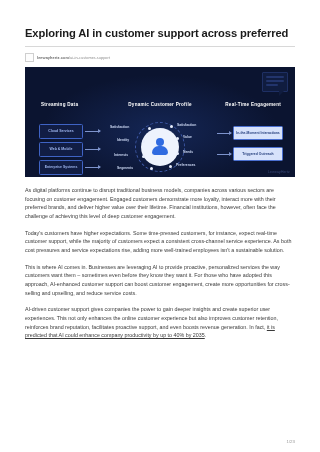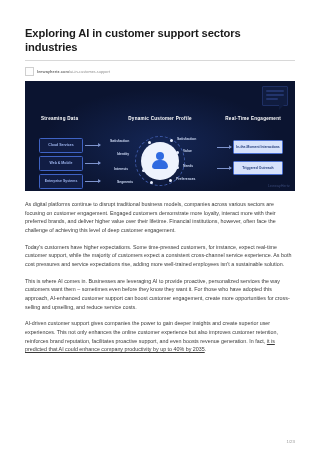--- a/index.html
+++ b/index.html
@@ -289,21 +289,21 @@
     bottom: 8px;
     font-size: 4.4px;
     color: #9a9a9a;
   }
 </style>
 </head>
 <body>
 
 <div class="page">
 
-  <h1 class="doc-title">Exploring AI in customer support sectors industries</h1>
+  <h1 class="doc-title">Exploring AI in customer support across preferred</h1>
   <div class="title-rule"></div>
 
   <div class="source-row">
     <span class="favicon"></span>
     <span class="source-text"><span class="dom">leewayhertz.com</span><span>/ai-in-customer-support</span></span>
   </div>
 
   <div class="hero">
     <div class="hero-inner"></div>
 

